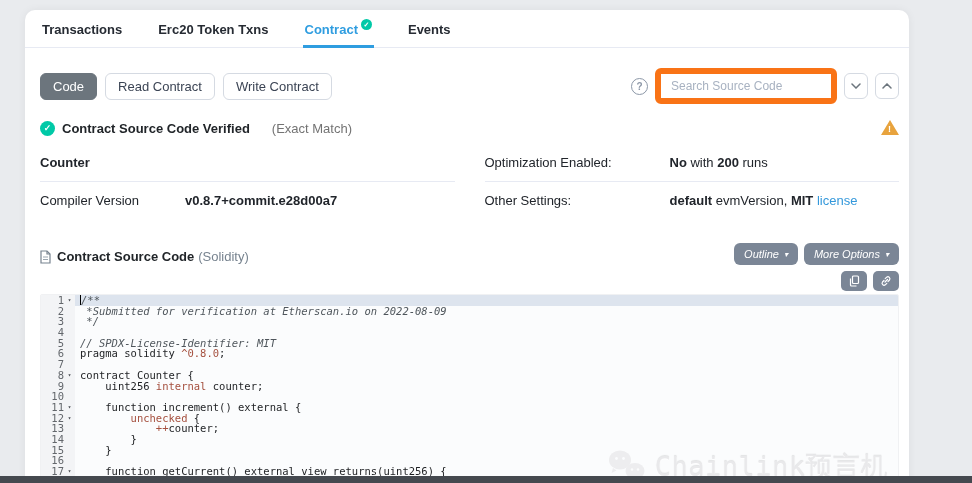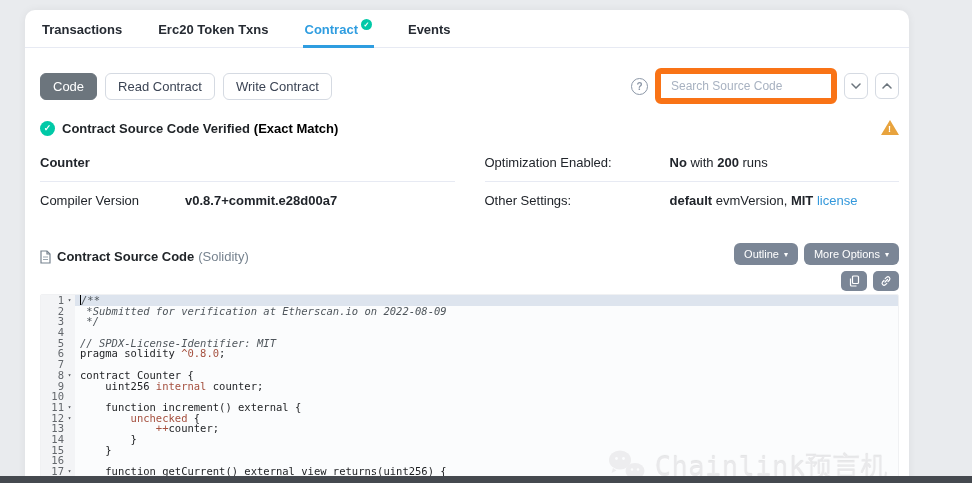--- a/index.html
+++ b/index.html
@@ -49,21 +49,21 @@
     display:flex;align-items:center;justify-content:center;cursor:pointer;padding:0;
   }
 
   
   .verifyrow{display:flex;align-items:center;margin-top:16px;font-size:13px;}
   .check-circle{
     width:15px;height:15px;border-radius:50%;background:#00c9a7;color:#fff;font-size:9px;
     font-weight:700;display:inline-flex;align-items:center;justify-content:center;flex-shrink:0;
   }
   .verify-title{font-weight:700;color:#212529;margin-left:7px;}
-  .verify-sub{color:#000000;margin-left:4px;font-weight:bold;}
+  .verify-sub{color:#737373;margin-left:22px;}
   .warn{position:relative;margin-left:auto;width:18px;height:16px;}
   .warn::before{
     content:"";position:absolute;left:0;top:0;width:0;height:0;
     border-left:9px solid transparent;border-right:9px solid transparent;border-bottom:15px solid #e8a33d;
   }
   .warn::after{content:"!";position:absolute;left:7px;top:4px;color:#fff;font-size:9px;font-weight:700;}
 
   
   .details{display:grid;grid-template-columns:1fr 1fr;column-gap:30px;margin-top:8px;font-size:13px;color:#21252b;}
   .drow{display:flex;align-items:center;padding:11px 0;border-bottom:1px solid #e7eaf3;}
@@ -76,21 +76,21 @@
   
   .srcrow{display:flex;align-items:flex-start;margin-top:24px;}
   .srctitle{display:flex;align-items:center;font-size:13px;margin-top:6px;}
   .doc-icon{margin-right:6px;display:inline-flex;}
   .srctitle .t{font-weight:700;color:#212529;}
   .srctitle .s{color:#77838f;margin-left:4px;}
   .srcbtns{margin-left:auto;display:flex;flex-direction:column;align-items:flex-end;gap:6px;}
   .slate-row{display:flex;gap:6px;}
   .slate-btn{
     background:#7b8696;color:#fff;border:none;border-radius:6px;padding:5px 10px;
-    font-size:11px;display:inline-flex;align-items:center;gap:5px;cursor:pointer;
+    font-size:11px;display:inline-flex;align-items:center;gap:5px;cursor:pointer;font-style:italic;
   }
   .slate-btn .caret{font-size:8px;}
   .icon-btn{
     background:#7b8696;border:none;border-radius:5px;width:26px;height:20px;
     display:flex;align-items:center;justify-content:center;cursor:pointer;padding:0;
   }
 
   
   .editor{
     margin-top:3px;height:214px;background:#fbfcfd;position:relative;

